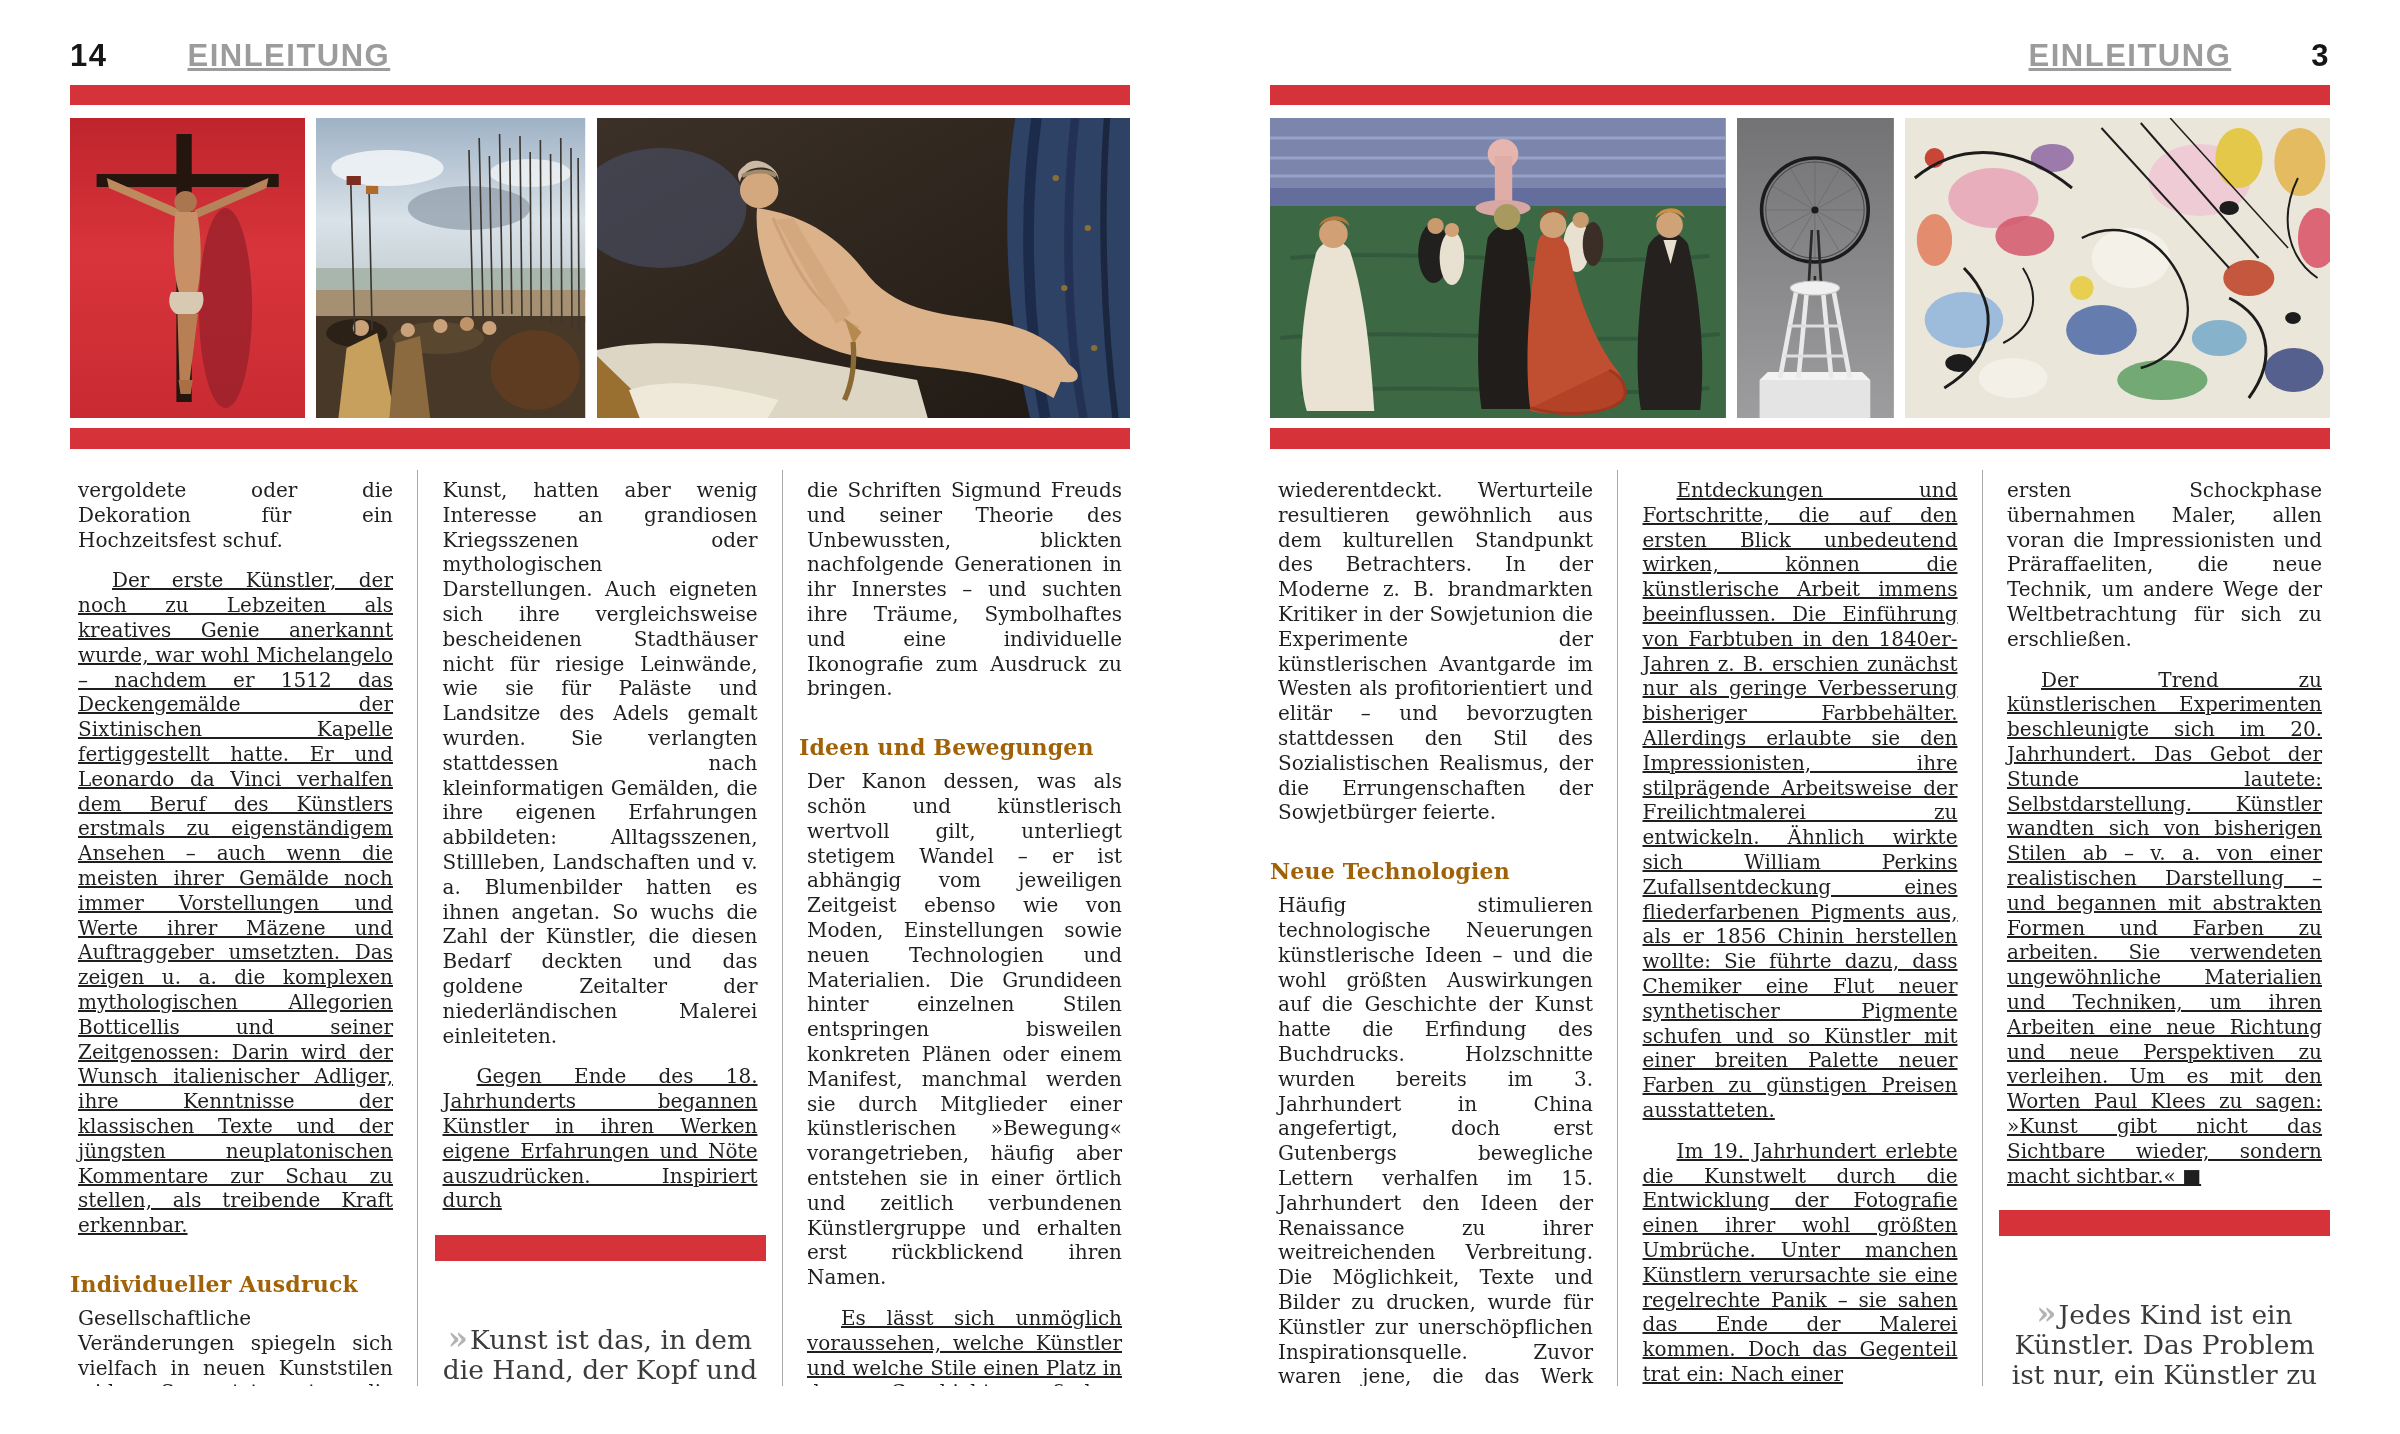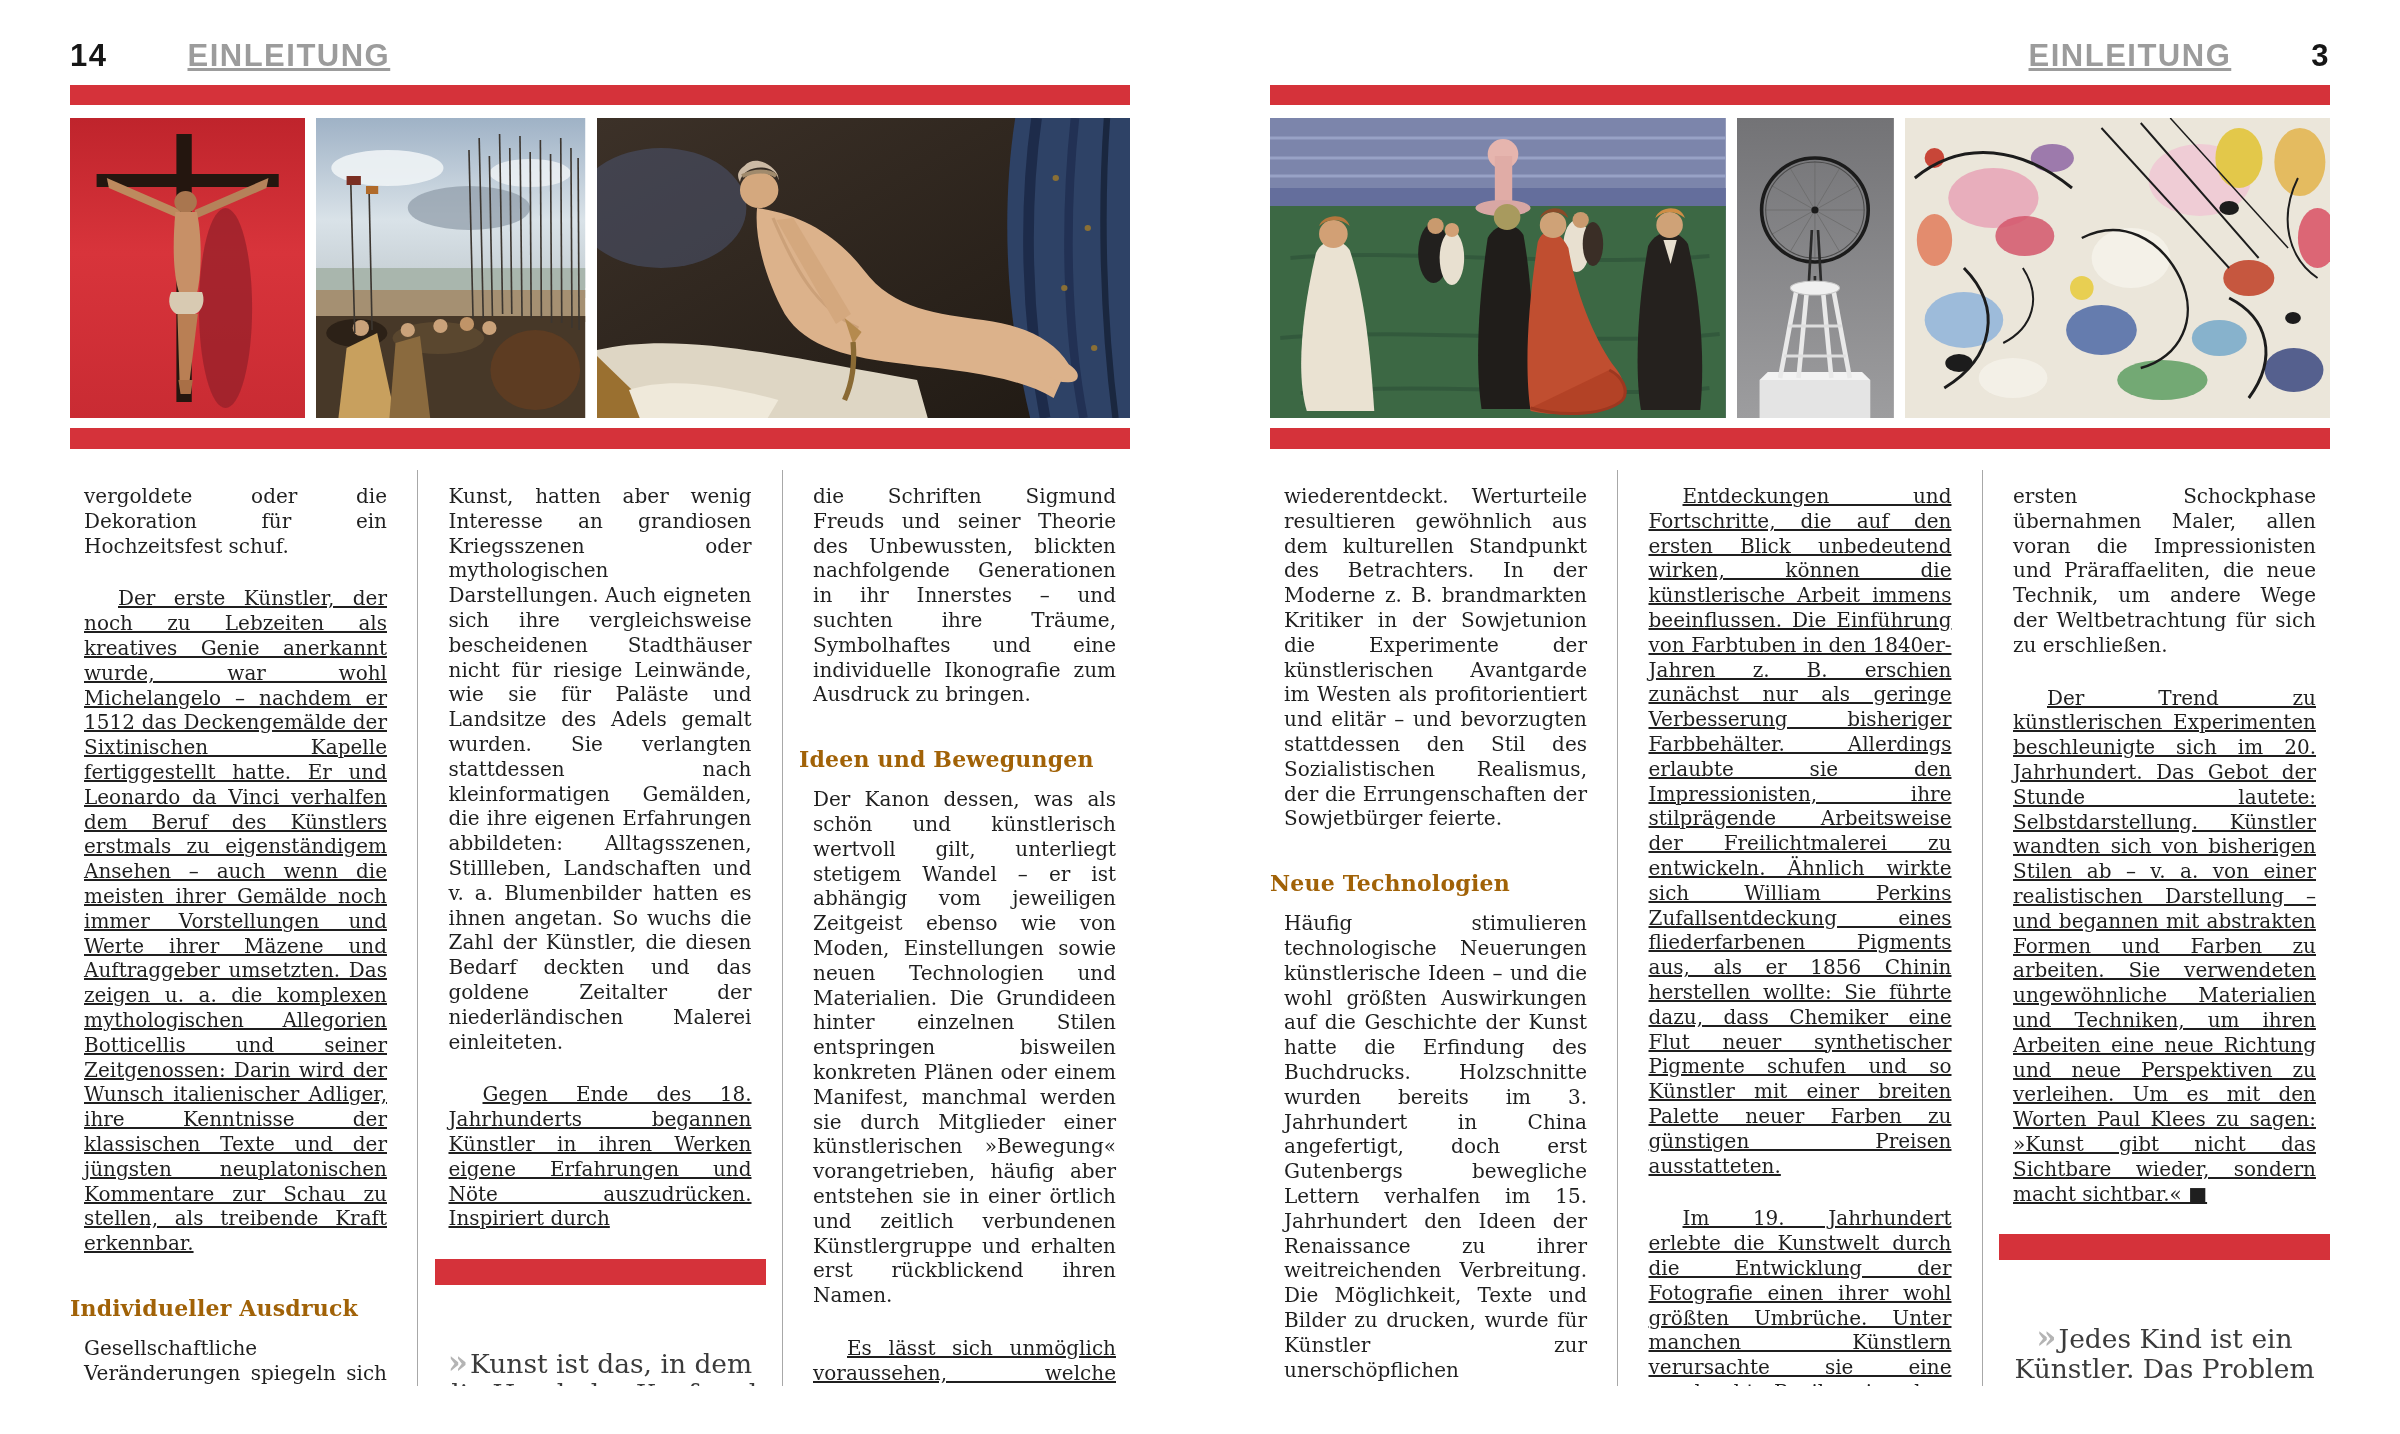--- a/index.html
+++ b/index.html
@@ -51,21 +51,21 @@
     position:absolute;top:470px;left:0;width:100%;height:916px;
     display:flex;justify-content:space-between;
   }
   .col-rule{width:1px;background:var(--rule-gray);height:100%;}
   .text-col{
     width:331px;height:100%;overflow:hidden;
     display:flex;flex-direction:column;
     font-size:20px;line-height:24.8px;
     text-align:justify;hyphens:auto;-webkit-hyphens:auto;
   }
-  .body-p{margin:14px;}
+  .body-p{margin:8px;}
   .body-p.indent{text-indent:34px;text-decoration:underline;}
   .col-heading{
     margin:25px 0 1px 0;font-size:22px;line-height:26px;
     font-weight:bold;color:#a16207;text-align:left;letter-spacing:.2px;
   }
 
   
   .quote-bar-top{height:26px;margin-top:14px;flex:none;}
   .text-col.has-quote{padding-bottom:0;}
   .pull-quote{

